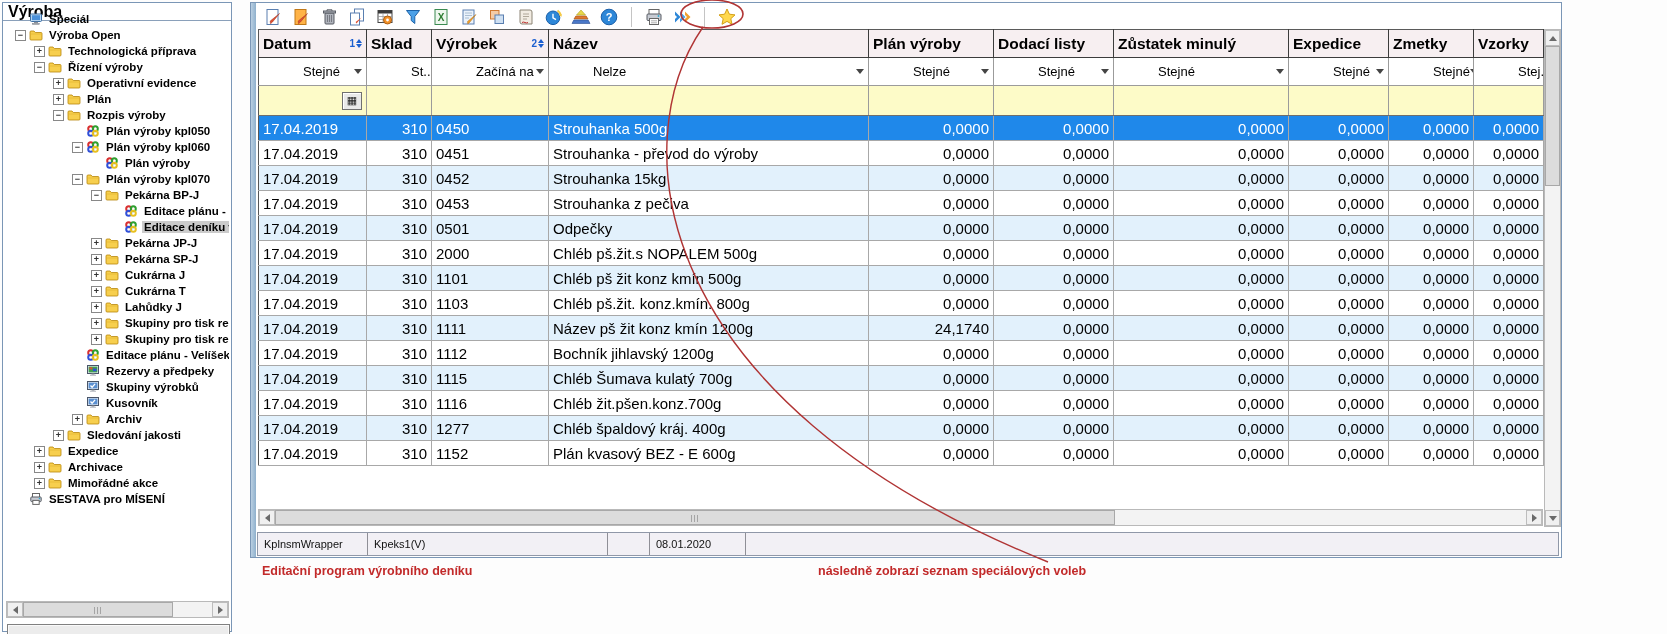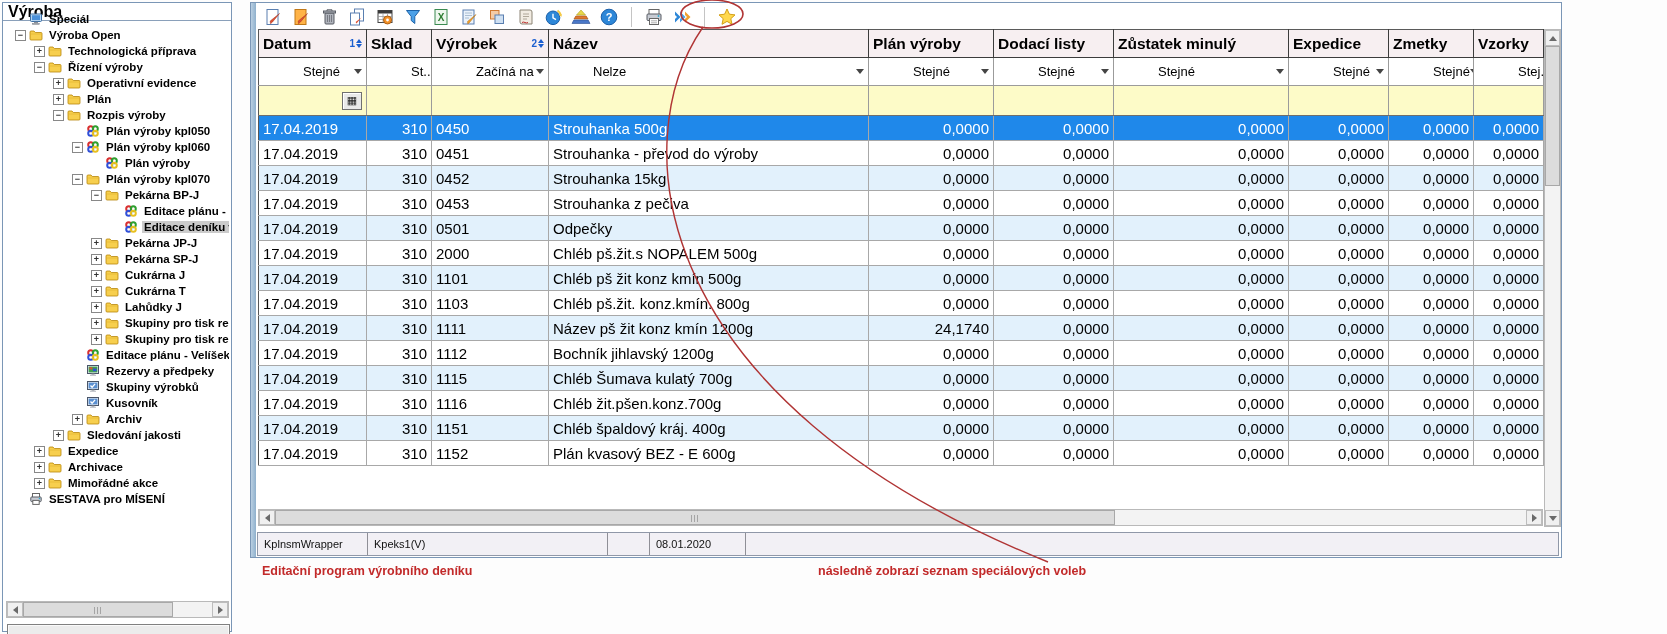--- a/index.html
+++ b/index.html
@@ -935,21 +935,21 @@
           <td class="ar">0,0000</td>
           <td class="ar">0,0000</td>
           <td class="ar">0,0000</td>
           <td class="ar">0,0000</td>
           <td class="ar">0,0000</td>
           <td class="ar">0,0000</td>
         </tr>
         <tr class="drow alt">
           <td class="al">17.04.2019</td>
           <td class="ar">310</td>
-          <td class="al">1151</td>
+          <td class="al">1277</td>
           <td class="al">Chléb špaldový kráj. 400g</td>
           <td class="ar">0,0000</td>
           <td class="ar">0,0000</td>
           <td class="ar">0,0000</td>
           <td class="ar">0,0000</td>
           <td class="ar">0,0000</td>
           <td class="ar">0,0000</td>
         </tr>
         <tr class="drow white">
           <td class="al">17.04.2019</td>

